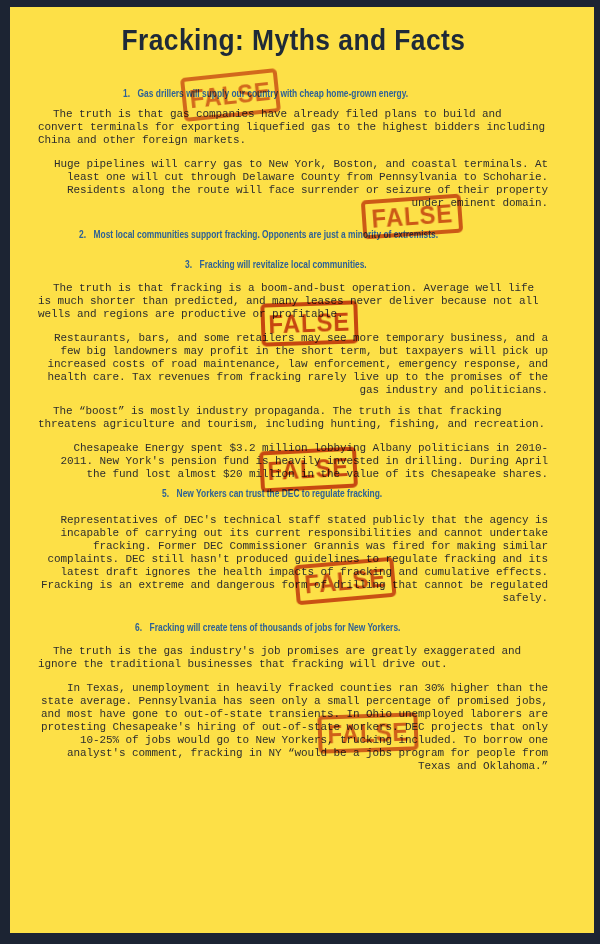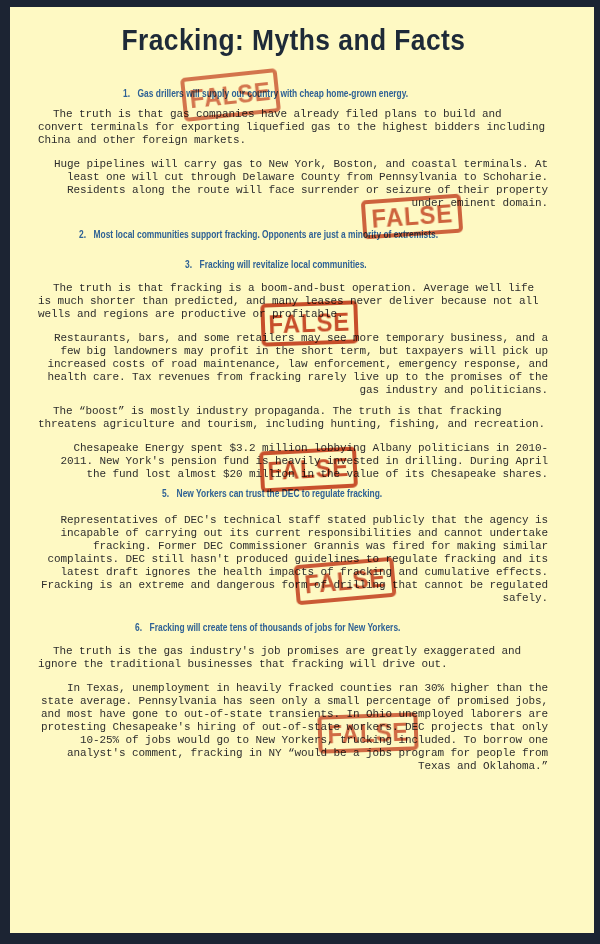--- a/index.html
+++ b/index.html
@@ -9,21 +9,21 @@
   .frame {
     width: 600px; height: 944px;
     background: #1c2433;
     position: relative;
     overflow: hidden;
   }
   .page {
     position: absolute;
     left: 10px; top: 7px;
     width: 584px; height: 926px;
-    background: #fef9c3;
+    background: #fde047;
     padding: 15px 46px 0 28px;
   }
 
   .title {
     text-align: center;
     color: #1e2a38;
     font-size: 30px;
     font-weight: bold;
     line-height: 36px;
     white-space: nowrap;

